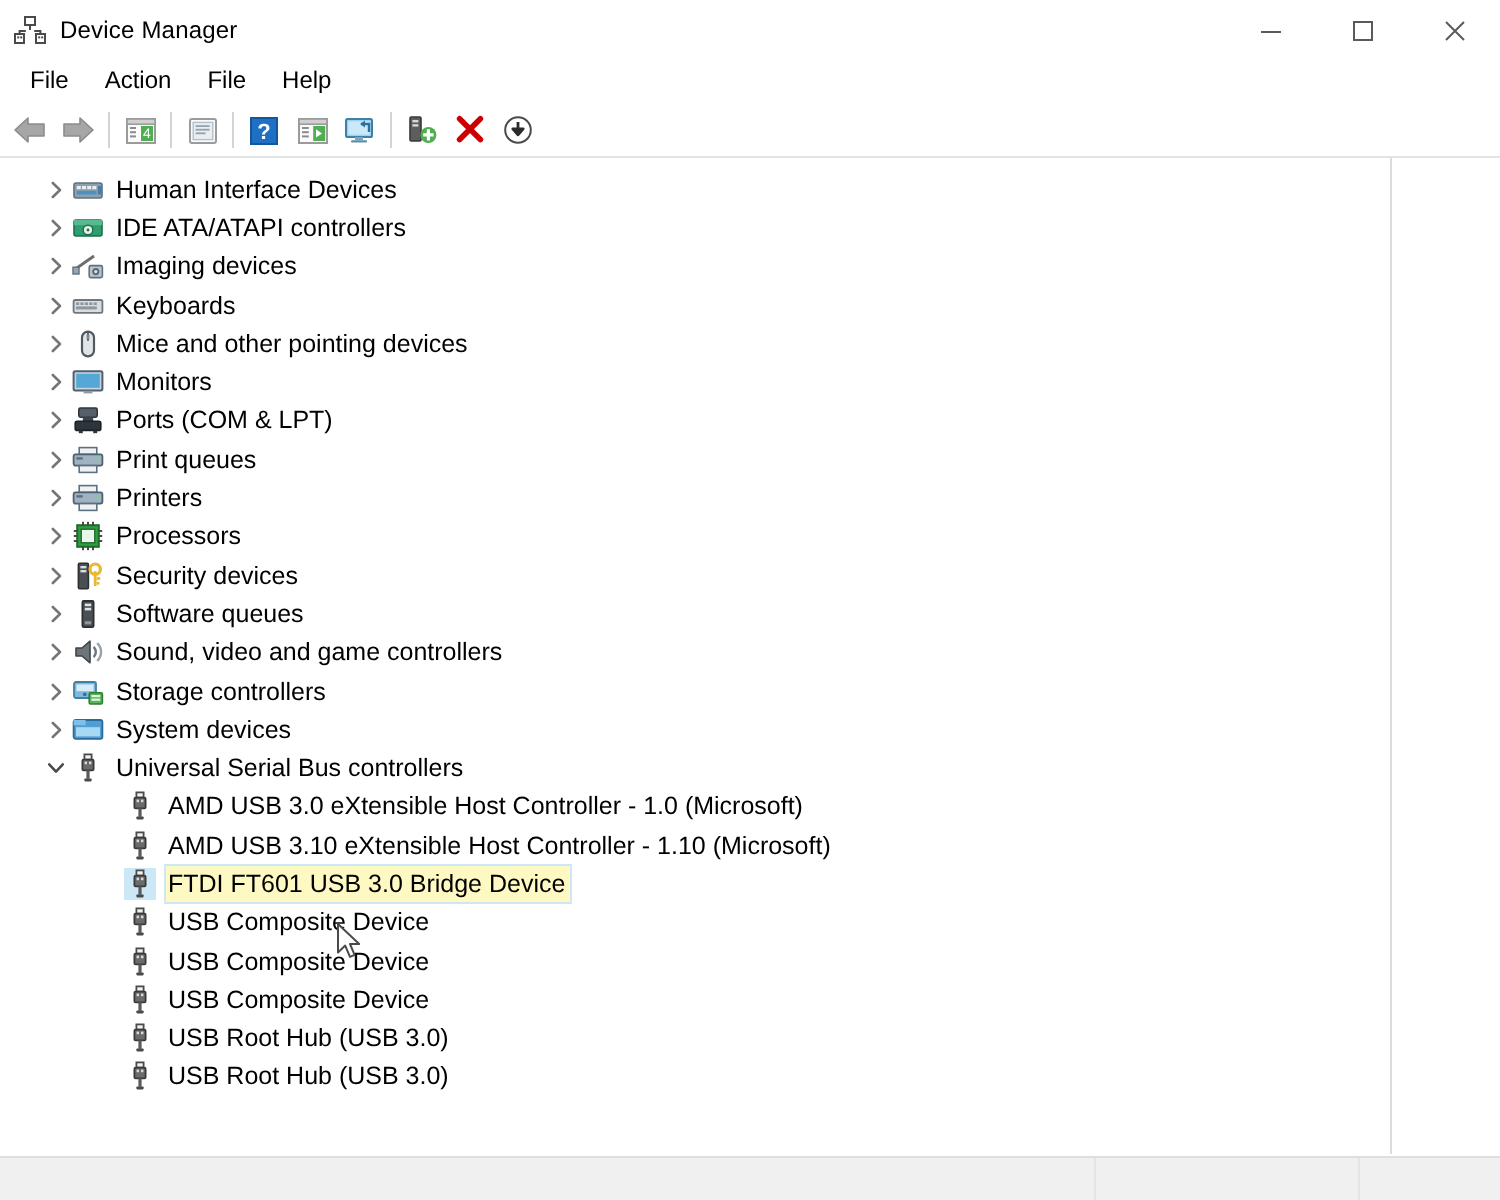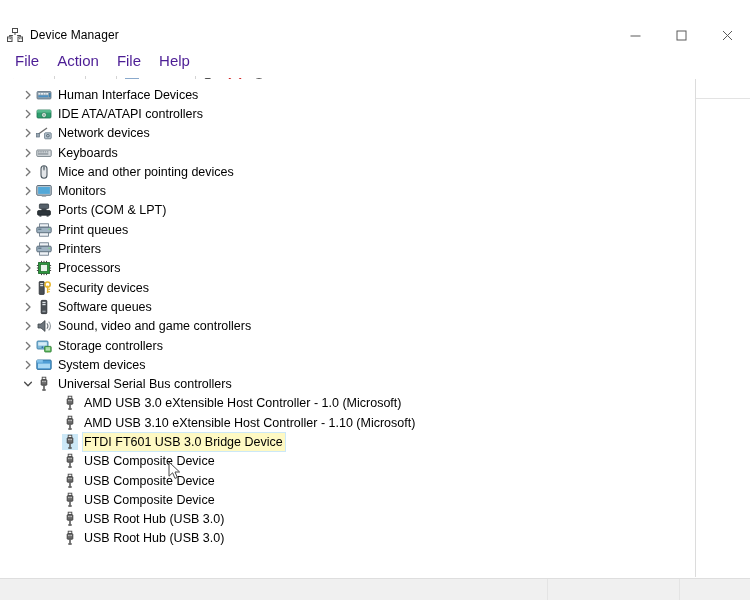--- a/index.html
+++ b/index.html
@@ -18,21 +18,20 @@
   }
 
   
   .titlebar {
     height: 30px;
     background: #ffffff;
     display: flex;
     align-items: center;
     position: relative;
     user-select: none;
-    margin-top: 20px;
   }
   .titlebar-icon {
     width: 16px;
     height: 16px;
     margin-left: 7px;
     margin-right: 7px;
     flex: 0 0 auto;
     position: relative;
   }
   .titlebar-text {
@@ -58,22 +57,22 @@
   
   .menubar {
     height: 22px;
     background: #ffffff;
     display: flex;
     align-items: center;
     padding-left: 6px;
     user-select: none;
   }
   .menu-item {
-    font-size: 15px;
-    color: #4c1d95;
+    font-size: 12px;
+    color: #000000;
     padding: 2px 9px 3px 9px;
     line-height: 15px;
     white-space: nowrap;
   }
 
   
   .toolbar {
     height: 26px;
     background: #ffffff;
     display: flex;
@@ -367,21 +366,21 @@
         </div>
         <div class="dev-icon">
           <svg width="16" height="16" viewBox="0 0 16 16">
             <path d="M1 10 L11 3" stroke="#6d6d6d" stroke-width="1.4"></path>
             <rect x="0.5" y="8.6" width="3" height="3.4" fill="#9aa7b2" stroke="#5f7180" stroke-width="0.7"></rect>
             <rect x="8.6" y="7.8" width="6.6" height="6" rx="0.8" fill="#b9c6d0" stroke="#5f7180" stroke-width="0.8"></rect>
             <circle cx="11.9" cy="10.8" r="1.8" fill="#5a6a76"></circle>
             <circle cx="11.9" cy="10.8" r="0.8" fill="#d7e2ea"></circle>
           </svg>
         </div>
-        <span class="dev-label">Network devices</span>
+        <span class="dev-label">Imaging devices</span>
       </div>
       <div class="tree-row">
         <div class="chev">
           <svg width="10" height="10" viewBox="0 0 10 10">
             <path d="M3.4 1.5 L7 5 L3.4 8.5" fill="none" stroke="#767676" stroke-width="1.3" stroke-linecap="round" stroke-linejoin="round"></path>
           </svg>
         </div>
         <div class="dev-icon">
           <svg width="16" height="16" viewBox="0 0 16 16">
             <rect x="0.8" y="5" width="14.4" height="6.4" rx="0.8" fill="#d9dde0" stroke="#6d7880" stroke-width="0.9"></rect>

